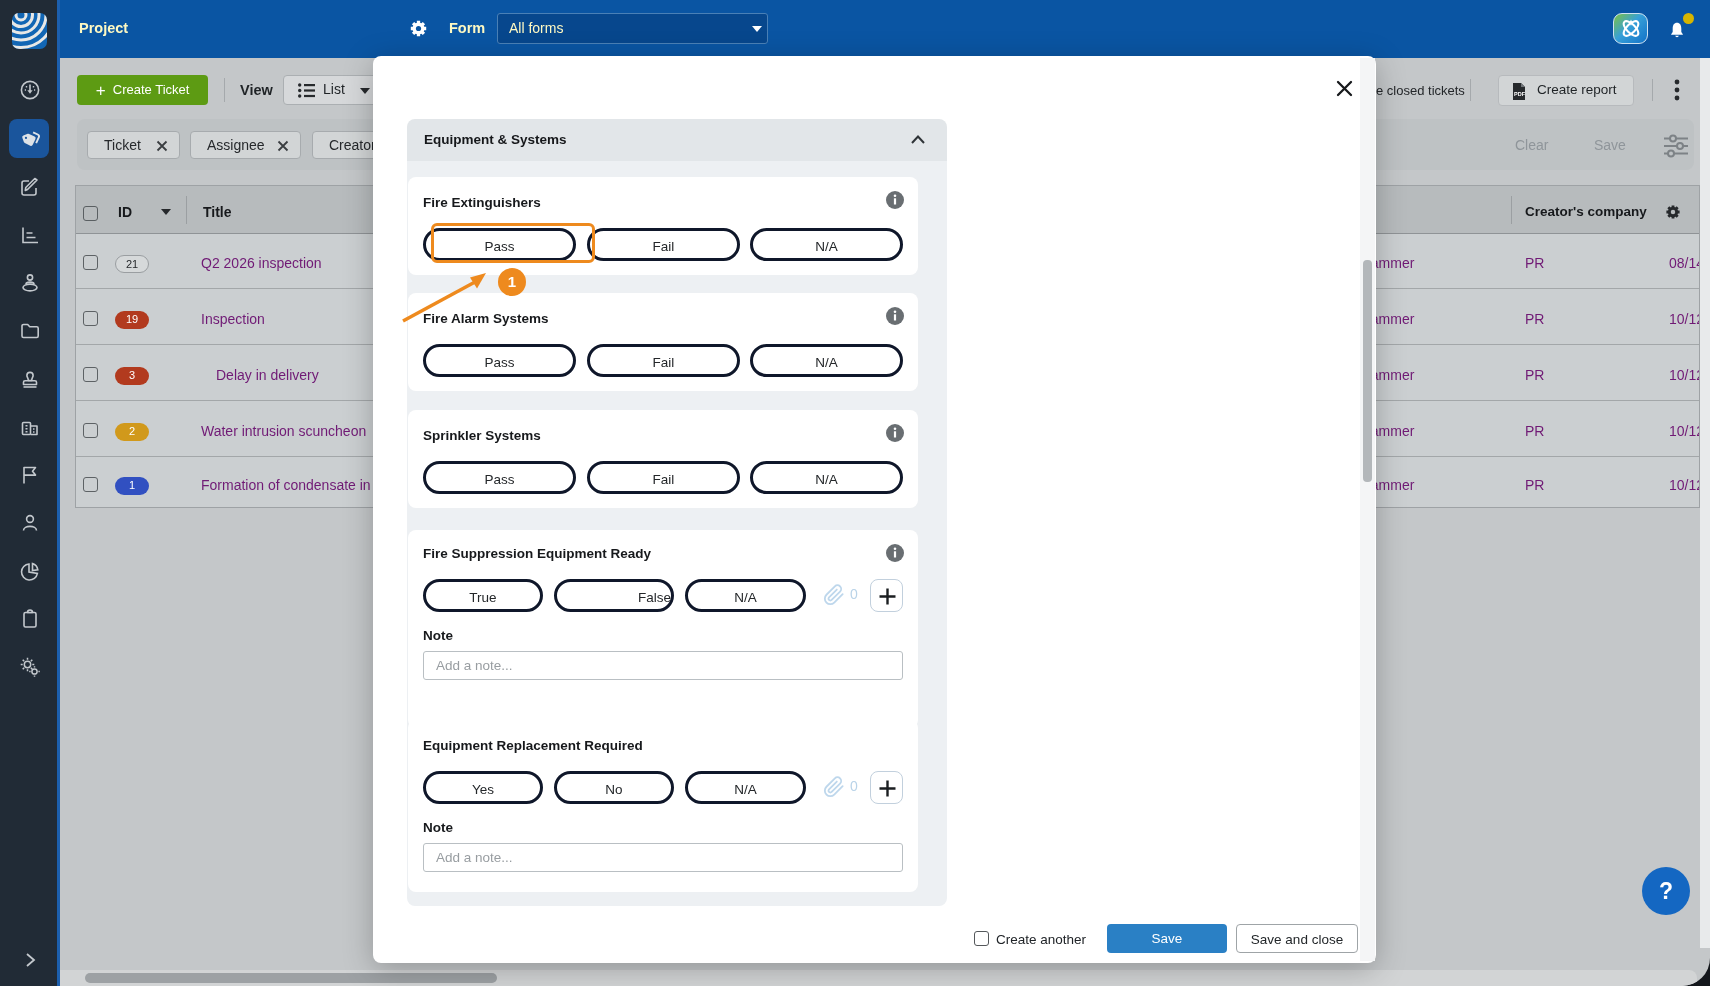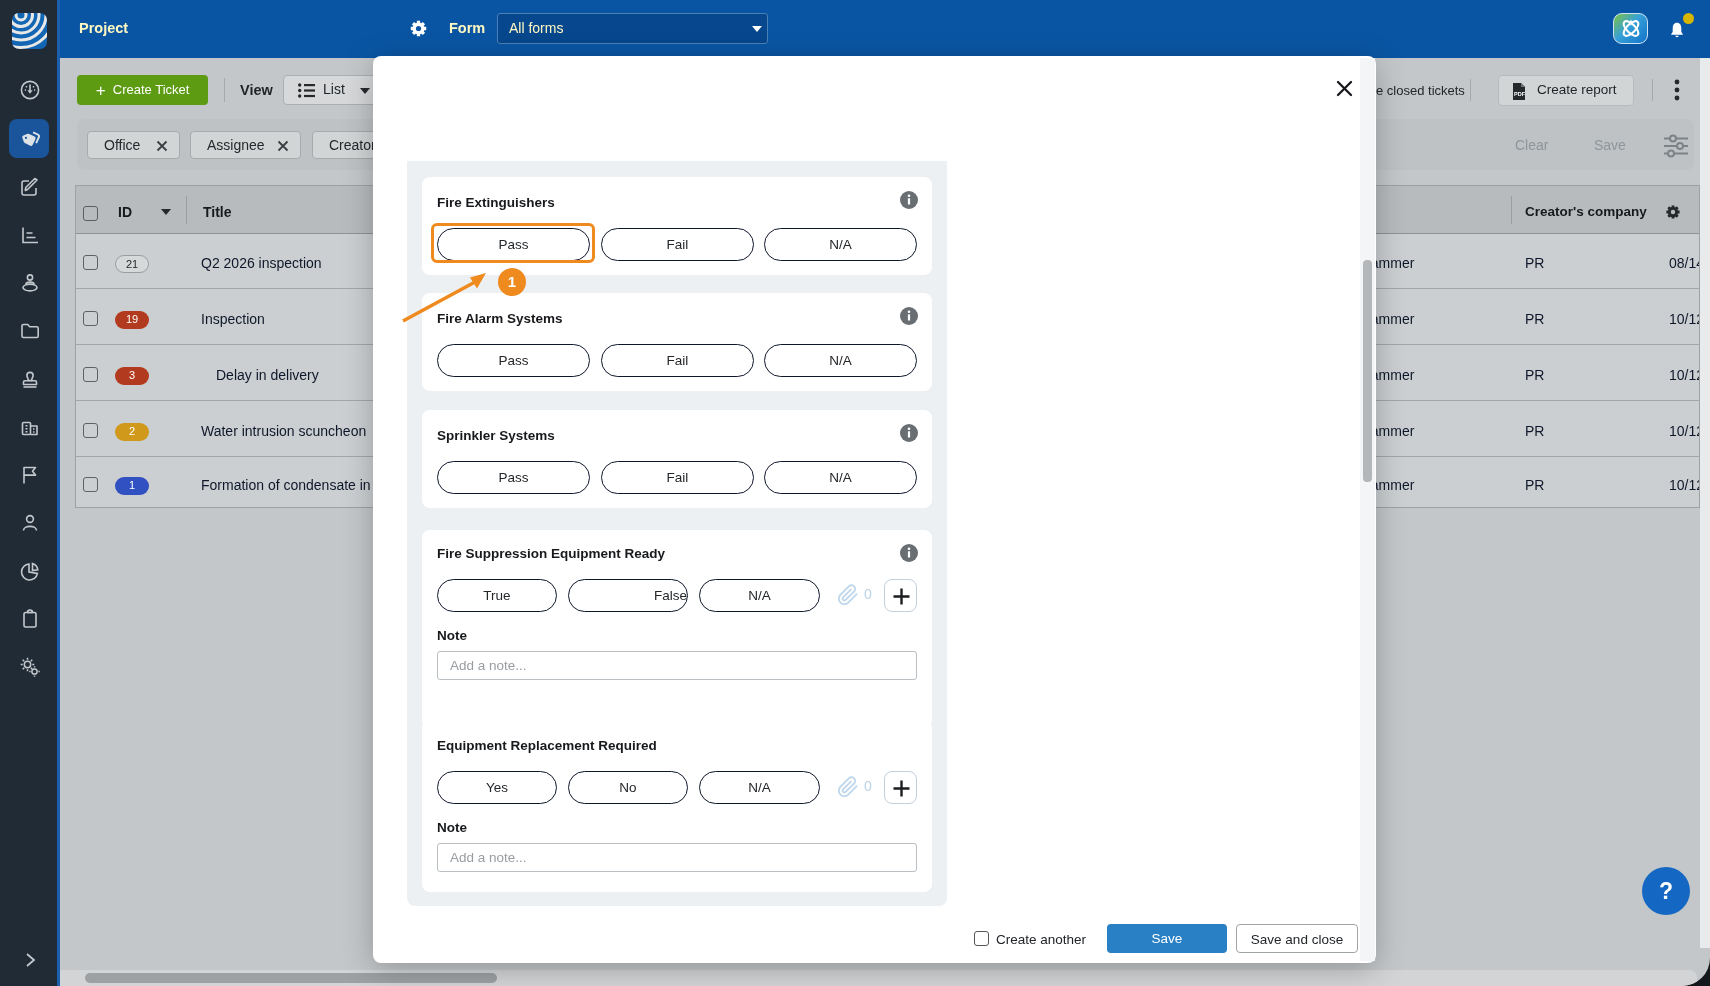--- a/index.html
+++ b/index.html
@@ -20,27 +20,27 @@
 .toolbar-txt { position:absolute; font-size:14px; color:#24272a; }
 .vdiv { position:absolute; width:1px; background:#a5a9ac; }
 .drop { position:absolute; background:#d6d8da; border:1px solid #abafb2; border-radius:4px; }
 .chip { position:absolute; height:28px; background:#d2d5d6; border:1px solid #a7abae; border-radius:4px; font-size:14px; color:#26292c; line-height:26px; }
 
 #tablewrap { position:absolute; left:75px; top:185px; width:1625px; height:323px; border:1px solid #9ea2a5; background:#cbcfd1; }
 #thead { position:absolute; left:0; top:0; width:1623px; height:48px; background:#b7bbbd; border-bottom:1px solid #8f9396; }
 .trow { position:absolute; left:0; width:1623px; height:55px; border-bottom:1px solid #a3a7a9; }
 .cb { position:absolute; width:15px; height:15px; border:1.5px solid #5d6265; border-radius:3px; }
 .pill { position:absolute; left:39px; width:34px; height:18px; border-radius:9px; font-size:11px; text-align:center; line-height:17px; color:#fff; }
-.rowtxt { position:absolute; font-size:14px; color:#0f172a; }
+.rowtxt { position:absolute; font-size:14px; color:#701a75; }
 .bold { font-weight:bold; }
 
 #modal { position:absolute; left:373px; top:56px; width:1003px; height:907px; background:#fff; border-radius:8px; box-shadow:0 6px 30px rgba(0,0,0,0.25); z-index:60; }
-.card { position:absolute; left:49px; width:510px; background:#fff; border-radius:8px; }
+.card { position:absolute; left:35px; width:510px; background:#fff; border-radius:8px; }
 .flabel { position:absolute; left:15px; font-weight:bold; font-size:13.5px; color:#17191c; }
-.pbtn { position:absolute; height:33px; background:#fff; border:1px solid #0f172a; border-radius:17px; font-size:13.5px; color:#24272a; text-align:center; line-height:31px; }
+.pbtn { position:absolute; height:33px; background:#fff; border:3px solid #0f172a; border-radius:17px; font-size:13.5px; color:#24272a; text-align:center; line-height:31px; }
 .note-in { position:absolute; left:15px; width:480px; height:29px; border:1px solid #b9bfc3; border-radius:3px; background:#fff; font-size:13.5px; color:#989da1; line-height:27px; padding-left:12px; }
 .info { position:absolute; left:478px; width:18px; height:18px; }
 .plusbtn { position:absolute; left:462px; width:33px; height:33px; border:1px solid #c2d0dd; border-radius:8px; background:#fff; }
 
 .fbtn { position:absolute; top:868px; height:29px; border-radius:4px; font-size:13.5px; text-align:center; line-height:29px; }
 </style>
 </head>
 <body>
 <div id="app">
   <div id="header">
@@ -107,21 +107,21 @@
     <svg class="abs" style="left:1673px; top:78px;" width="8" height="24">
         <g fill="#26292c">
           <circle cx="4" cy="4" r="2.4"></circle>
           <circle cx="4" cy="12" r="2.4"></circle>
           <circle cx="4" cy="20" r="2.4"></circle>
         </g>
       </svg>
 
     <div class="abs" style="left:77px; top:119px; width:1617px; height:51px; background:#bec2c4; border-radius:8px;"></div>
     <div class="chip" style="left:87px; top:131px; width:93px;">
-      <span style="margin-left:16px;">Office</span>
+      <span style="margin-left:16px;">Ticket</span>
       <svg class="abs" style="left:68px; top:8px;" width="12" height="12">
           <path d="M1.5 1.5 L10.5 10.5 M10.5 1.5 L1.5 10.5" stroke="#3a3e41" stroke-width="1.8"></path>
         </svg>
     </div>
     <div class="chip" style="left:190px; top:131px; width:111px;">
       <span style="margin-left:16px;">Assignee</span>
       <svg class="abs" style="left:86px; top:8px;" width="12" height="12">
           <path d="M1.5 1.5 L10.5 10.5 M10.5 1.5 L1.5 10.5" stroke="#3a3e41" stroke-width="1.8"></path>
         </svg>
     </div>
@@ -318,20 +318,26 @@
       </svg>
     <div class="rail"></div>
   </div>
   <div id="modal">
     <svg class="abs" style="left:963px; top:24px;" width="17" height="17">
         <path d="M2 2 L15 15 M15 2 L2 15" stroke="#17191c" stroke-width="2.3" stroke-linecap="round"></path>
       </svg>
     <div class="abs" style="left:987px; top:2px; width:15px; height:903px; background:#f4f5f6;"></div>
     <div class="abs" style="left:990px; top:204px; width:9px; height:222px; background:#b3b7ba; border-radius:4px;"></div>
 
+    <div class="abs" style="left:34px; top:63px; width:540px; height:42px; background:#e2e6e9; border-radius:8px 8px 0 0;">
+      <div class="abs bold" style="left:17px; top:13px; font-size:13.5px; color:#16181b;">Equipment &amp; Systems</div>
+      <svg class="abs" style="left:503px; top:15px;" width="16" height="11">
+          <path d="M2 9 L8 2.5 L14 9" fill="none" stroke="#2f3438" stroke-width="2"></path>
+        </svg>
+    </div>
     <div class="abs" style="left:34px; top:105px; width:540px; height:745px; background:#edf0f3; border-radius:0 0 8px 8px;"></div>
 
     <div class="card" style="top:121px; height:98px;">
       <div class="flabel" style="top:18px;">Fire Extinguishers</div>
       <svg class="info" style="top:14px;" viewBox="0 0 18 18">
           <circle cx="9" cy="9" r="9" fill="#696e72"></circle>
           <rect x="7.9" y="7.3" width="2.2" height="6.2" fill="#fff"></rect>
           <circle cx="9" cy="4.8" r="1.3" fill="#fff"></circle>
         </svg>
       <div class="pbtn" style="left:15px; top:51px; width:153px;">Pass</div>

